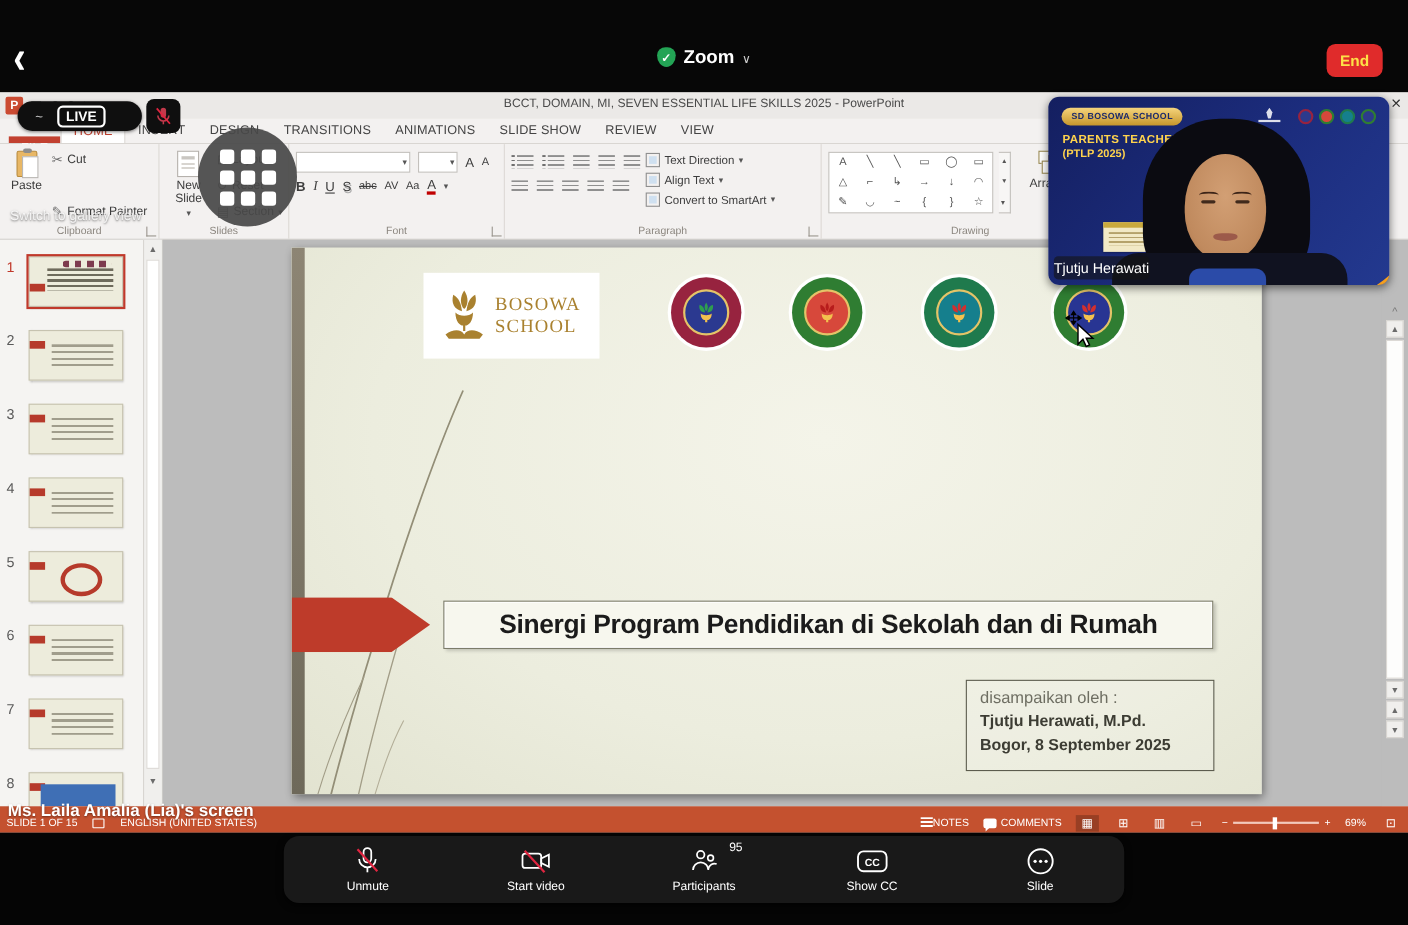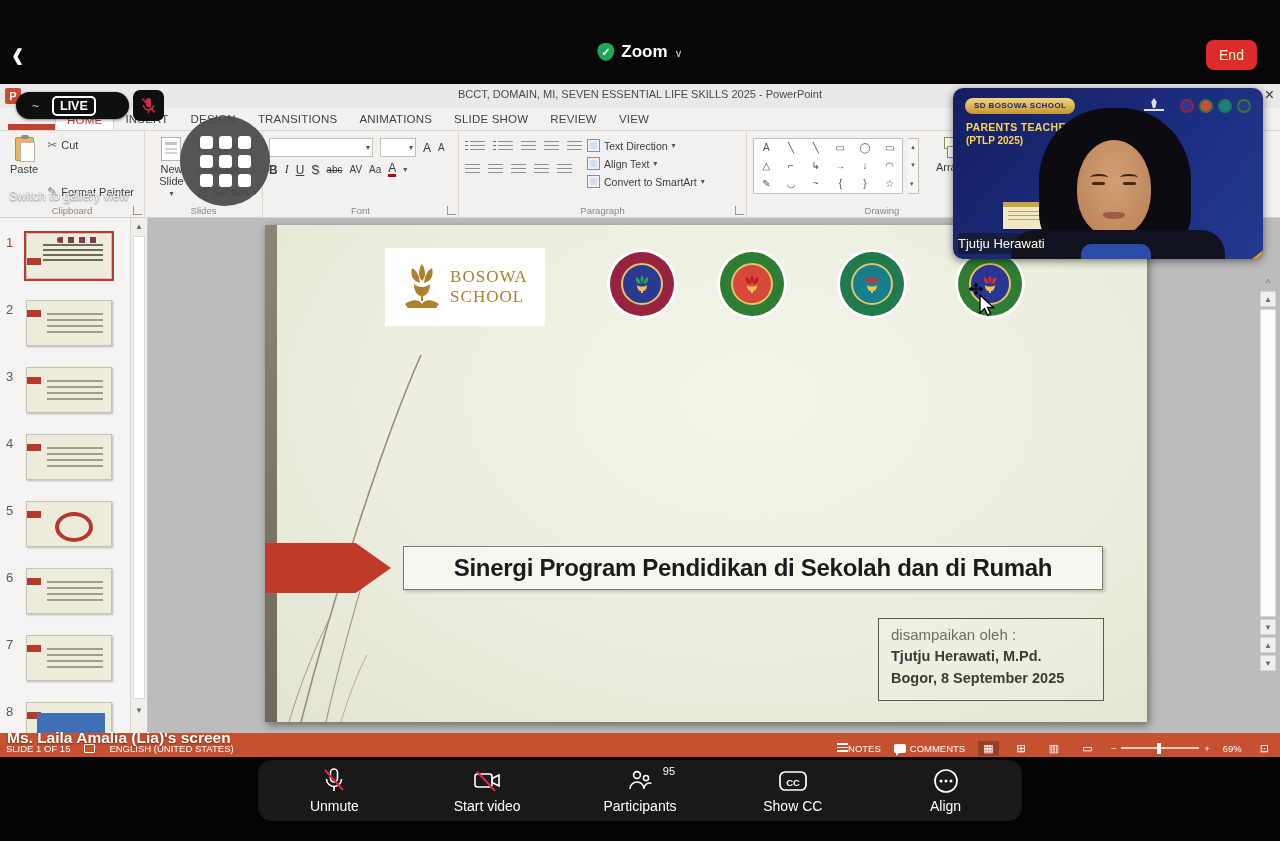--- a/index.html
+++ b/index.html
@@ -10,21 +10,21 @@
     -webkit-font-smoothing:antialiased;
   }
 
   
   .top-bar { position:absolute; left:0; top:0; width:1280px; height:84px; background:#070707; }
   .back-btn { position:absolute; left:12px; top:36px; color:#fff; font-size:34px; line-height:34px; font-weight:bold; transform:scaleY(1.25); cursor:default; }
   .zoom-title-wrap { position:absolute; left:50%; top:42px; transform:translateX(-50%); display:flex; align-items:center; gap:7px; }
   .shield { width:17px; height:18px; background:#23a455; border-radius:45% 45% 50% 50% / 40% 40% 60% 60%; color:#fff; font-size:11px; font-weight:bold; display:flex; align-items:center; justify-content:center; }
   .zoom-title { color:#fff; font-size:17px; font-weight:bold; }
   .zoom-caret { color:#cfcfcf; font-size:11px; margin-top:2px; }
-  .end-btn { position:absolute; right:23px; top:40px; width:51px; height:30px; background:#e02b2b; border-radius:8px; color:#fef9c3; font-size:14px; font-weight:normal; display:flex; align-items:center; justify-content:center; }
+  .end-btn { position:absolute; right:23px; top:40px; width:51px; height:30px; background:#e02b2b; border-radius:8px; color:#fde047; font-size:14px; font-weight:bold; display:flex; align-items:center; justify-content:center; }
 
   
   .ppt { position:absolute; left:0; top:84px; width:1280px; height:673px; background:#f3f1f0; }
 
   .ppt-titlebar { position:absolute; left:0; top:0; width:100%; height:24px; background:#ebe9e7; display:flex; align-items:center; }
   .qat { display:flex; align-items:center; gap:6px; padding-left:5px; }
   .ppt-logo { width:16px; height:16px; background:#cb4b32; color:#fff; font-size:11px; font-weight:bold; display:flex; align-items:center; justify-content:center; border-radius:2px; }
   .qat-ic { color:#5a5a5a; font-size:12px; line-height:12px; }
   .ppt-title { position:absolute; left:50%; transform:translateX(-50%); top:4px; font-size:11px; color:#4a4a4a; white-space:nowrap; }
   .ppt-close { position:absolute; right:6px; top:2px; font-size:16px; color:#333; line-height:18px; }
@@ -165,21 +165,21 @@
   .shoulders { position:absolute; left:58px; top:142px; width:214px; height:34px; background:#101220; border-radius:24px 24px 0 0; }
   .shirt { position:absolute; left:128px; top:156px; width:70px; height:18px; background:#2b4ba8; border-radius:10px 10px 0 0; }
   .ysign { position:absolute; left:50px; top:114px; width:42px; height:27px; background:#f1e9c6; border-top:5px solid #c9a93d; box-shadow:0 1px 2px rgba(0,0,0,.4); }
   .ysign::after { content:""; display:block; margin:4px 5px 0; height:12px; background:repeating-linear-gradient(#b4a26b 0 1.5px, transparent 1.5px 4px); }
   .nametag { position:absolute; left:5px; bottom:5px; background:rgba(20,20,20,.6); color:#fff; font-size:13px; padding:3px 0; border-radius:4px; }
 
   
   .dock { position:absolute; left:0; top:757px; width:1280px; height:84px; background:#050505; }
   .float-toolbar { position:absolute; left:258px; top:3px; width:764px; height:61px; background:#191919; border-radius:14px; display:flex; box-shadow:0 2px 6px rgba(0,0,0,.6); }
   .tool { flex:1; display:flex; flex-direction:column; align-items:center; justify-content:center; gap:4px; position:relative; }
-  .tool .tlabel { color:#fff; font-size:14px; }
+  .tool .tlabel { color:#fff; font-size:11px; }
   .tool svg { display:block; }
   .pcount { position:absolute; top:5px; margin-left:58px; color:#fff; font-size:11px; }
 
   svg { overflow:visible; }
 </style>
 </head>
 <body>
 
 <div class="screen">
 
@@ -650,19 +650,19 @@
         <span class="tlabel">Show CC</span>
       </div>
 
       <div class="tool">
         <svg width="26" height="26" viewBox="0 0 26 26">
           <circle cx="13" cy="13" r="11" fill="none" stroke="#fff" stroke-width="1.7"></circle>
           <circle cx="8" cy="13" r="1.5" fill="#fff"></circle>
             <circle cx="13" cy="13" r="1.5" fill="#fff"></circle>
             <circle cx="18" cy="13" r="1.5" fill="#fff"></circle>
         </svg>
-        <span class="tlabel">Align</span>
+        <span class="tlabel">Slide</span>
       </div>
 
     </div>
   </div>
 
 </div>
 
 </body></html>

